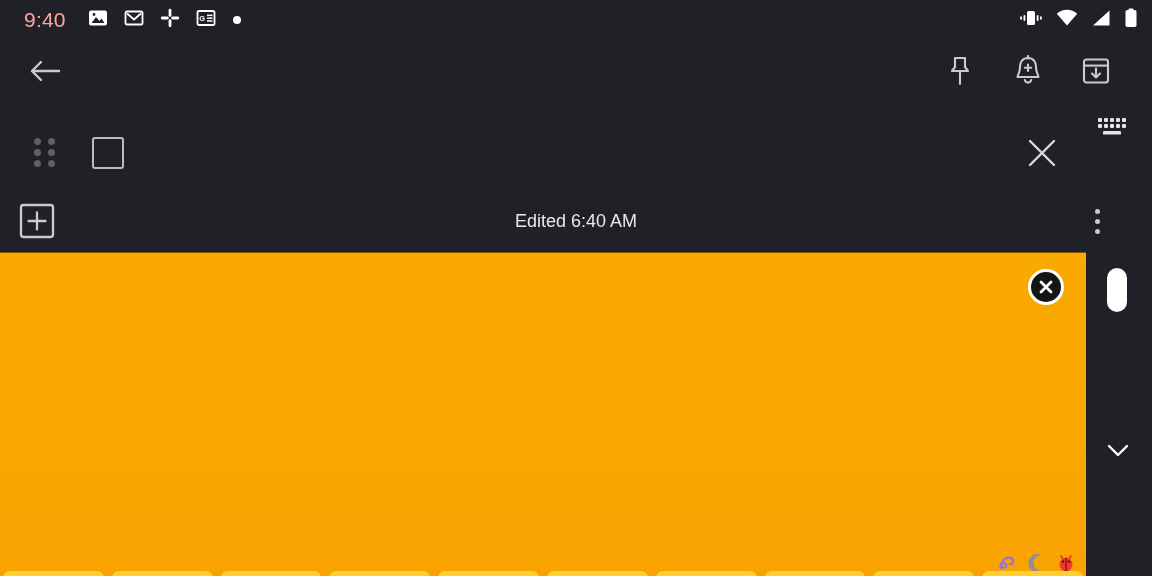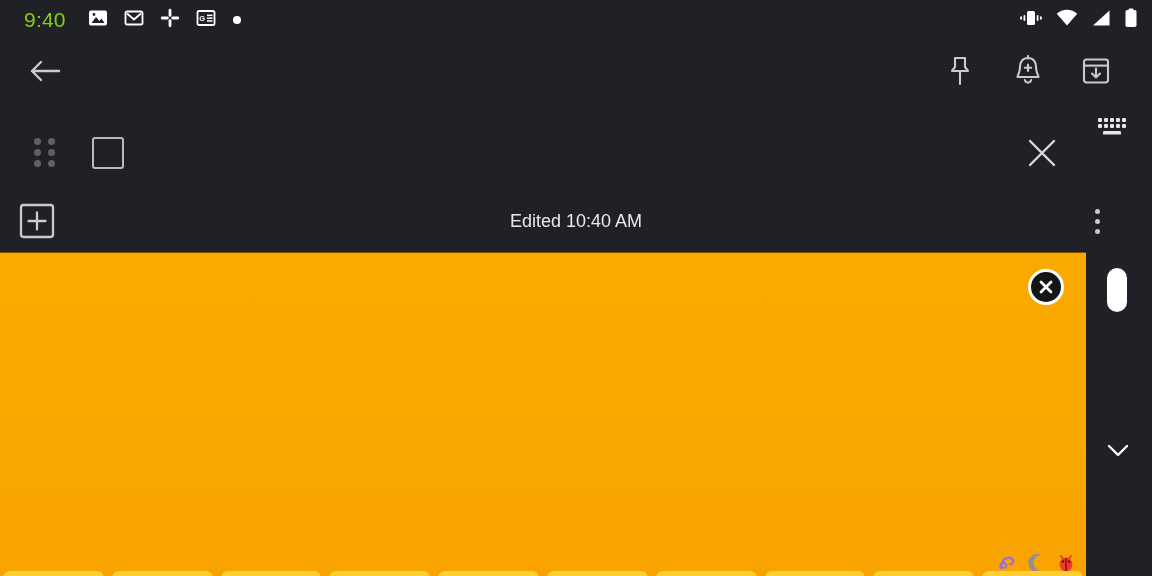--- a/index.html
+++ b/index.html
@@ -16,21 +16,21 @@
   }
 
   
   #status-bar {
     position: absolute; left: 0; top: 0;
     width: 1152px; height: 40px;
     display: flex; align-items: center;
     padding: 0 14px 0 24px;
   }
   #status-clock {
-    color: #84cc16; font-size: 21px; letter-spacing: .2px;
+    color: #fca5a5; font-size: 21px; letter-spacing: .2px;
   }
   #status-left-icons {
     display: flex; align-items: center; gap: 16px;
     margin-left: 22px;
   }
   #status-right-icons {
     margin-left: auto;
     display: flex; align-items: center; gap: 13px;
   }
   .sicon { display: block; }
@@ -290,21 +290,21 @@
     </svg>
   </div>
 
   <div id="meta-bar">
     <div id="add-button">
       <svg width="38" height="38" viewBox="0 0 38 38">
         <rect x="3" y="3" width="32" height="32" rx="2.4" fill="none" stroke="#c9cbd0" stroke-width="2.3"></rect>
         <path d="M19 10.5 V27.5 M10.5 19 H27.5" stroke="#c9cbd0" stroke-width="2.3" stroke-linecap="round"></path>
       </svg>
     </div>
-    <div id="edited-label">Edited 10:40 AM</div>
+    <div id="edited-label">Edited 6:40 AM</div>
     <div id="overflow-menu">
       <span class="menu-dot"></span>
       <span class="menu-dot"></span>
       <span class="menu-dot"></span>
     </div>
   </div>
 
   <div id="keyboard">
     <div id="kb-close">
       <svg width="22" height="22" viewBox="0 0 22 22">

